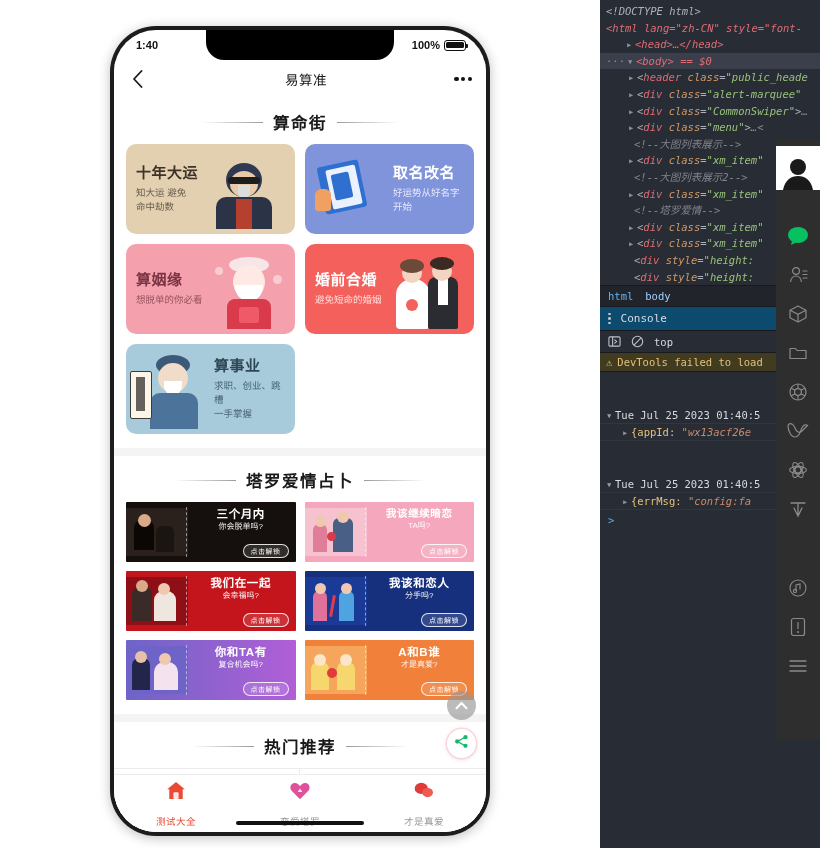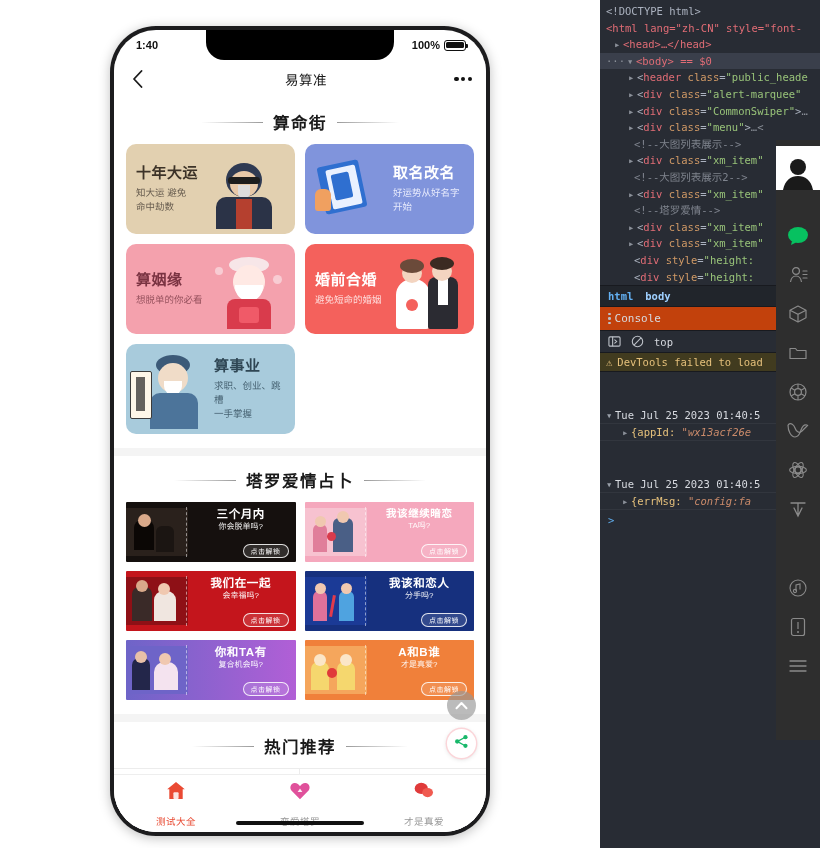--- a/index.html
+++ b/index.html
@@ -142,39 +142,39 @@
   .home-ind { position: absolute; left: 50%; transform: translateX(-50%); bottom: 7px;
     width: 128px; height: 4.5px; border-radius: 3px; background: #111; z-index: 28; }
 
   
   .devtools {
     position: absolute; right: 0; top: 0; width: 220px; height: 848px;
     background: #282c34; color: #d7dae0;
     font-family: "DejaVu Sans Mono", "Liberation Mono", monospace;
     font-size: 10.5px; overflow: hidden; display: flex; flex-direction: column;
   }
-  .dt-elements { padding: 3px 0 0 0; flex: none; }
+  .dt-elements { padding: 3px 0 0 0; flex: none; font-style: italic; }
   .dt-line { white-space: nowrap; line-height: 16.6px; padding-left: 6px; overflow: hidden; }
   .dt-line.sel { background: #3a3f4b; }
   .tri { display: inline-block; width: 9px; color: #8b9099; }
   .tag { color: #e06c75; }
   .pun { color: #abb2bf; }
   .attr { color: #d19a66; }
   .val { color: #98c379; }
   .cmt { color: #7f848e; }
   .dots { color: #8b9099; margin-right: 2px; }
   .ellip { color: #8b9099; }
 
   .dt-crumb { background: #21252b; border-top: 1px solid #181a1f;
-    padding: 4px 8px; display: flex; gap: 12px; font-size: 10.5px; flex: none; font-weight: bold; }
+    padding: 4px 8px; display: flex; gap: 12px; font-size: 10.5px; flex: none; }
   .dt-crumb span { color: #63b0f2; }
   .dt-crumb span.active { color: #9fd0ff; }
 
-  .dt-console-head { background: #c2410c; border-top: 1px solid #181a1f;
-    display: flex; align-items: center; gap: 4px; padding: 5px 8px; font-size: 11px; flex: none; text-align: center; }
+  .dt-console-head { background: #0c4a6e; border-top: 1px solid #181a1f;
+    display: flex; align-items: center; gap: 10px; padding: 5px 8px; font-size: 11px; flex: none; text-align: center; }
   .kebab { display: flex; flex-direction: column; gap: 2px; }
   .kebab i { width: 2.6px; height: 2.6px; border-radius: 50%; background: #bcc0c7; display:block; }
   .dt-toolbar { display: flex; align-items: center; gap: 10px; padding: 4px 8px;
     border-top: 1px solid #181a1f; border-bottom: 1px solid #181a1f; flex: none; }
   .tb-ico { width: 13px; height: 13px; color: #bcc0c7; }
   .tb-top { color: #d7dae0; font-size: 10.5px; }
 
   .warn-row { background: #413b1f; border-bottom: 1px solid #181a1f;
     padding: 3px 6px; color: #e5c07b; white-space: nowrap; display: flex; gap: 5px; align-items: center; }
   .warn-tri { color: #e5c07b; }
@@ -524,21 +524,21 @@
 
       </div>
     </div>
   </div>
 
   <div class="devtools">
 
     <div class="dt-elements">
       <div class="dt-line"><span class="pun">&lt;!DOCTYPE html&gt;</span></div>
       <div class="dt-line"><span class="tag">&lt;html lang="zh-CN" style="font-</span></div>
-      <div class="dt-line" style="padding-left:14px"><span class="tri">▸</span><span class="tag">&lt;head&gt;…&lt;/head&gt;</span></div>
+      <div class="dt-line" style="padding-left:26px"><span class="tri">▸</span><span class="tag">&lt;head&gt;…&lt;/head&gt;</span></div>
       <div class="dt-line sel"><span class="dots">···</span><span class="tri">▾</span><span class="tag">&lt;body&gt; == $0</span></div>
 
       <div class="dt-line" style="padding-left:28px"><span class="tri">▸</span><span class="pun">&lt;</span><span class="tag">header</span><span class="pun"> </span><span class="attr">class</span><span class="pun">=</span><span class="val">"</span><span class="val">public_heade</span></div>
       <div class="dt-line" style="padding-left:28px"><span class="tri">▸</span><span class="pun">&lt;</span><span class="tag">div</span><span class="pun"> </span><span class="attr">class</span><span class="pun">=</span><span class="val">"</span><span class="val">alert-marquee</span><span class="val">"</span></div>
       <div class="dt-line" style="padding-left:28px"><span class="tri">▸</span><span class="pun">&lt;</span><span class="tag">div</span><span class="pun"> </span><span class="attr">class</span><span class="pun">=</span><span class="val">"</span><span class="val">CommonSwiper</span><span class="val">"</span><span class="pun">&gt;</span><span class="ellip">…</span></div>
       <div class="dt-line" style="padding-left:28px"><span class="tri">▸</span><span class="pun">&lt;</span><span class="tag">div</span><span class="pun"> </span><span class="attr">class</span><span class="pun">=</span><span class="val">"</span><span class="val">menu</span><span class="val">"</span><span class="pun">&gt;</span><span class="ellip">…&lt;</span></div>
       <div class="dt-line" style="padding-left:34px"><span class="cmt">&lt;!--大图列表展示--&gt;</span></div>
       <div class="dt-line" style="padding-left:28px"><span class="tri">▸</span><span class="pun">&lt;</span><span class="tag">div</span><span class="pun"> </span><span class="attr">class</span><span class="pun">=</span><span class="val">"</span><span class="val">xm_item</span><span class="val">"</span></div>
       <div class="dt-line" style="padding-left:34px"><span class="cmt">&lt;!--大图列表展示2--&gt;</span></div>
       <div class="dt-line" style="padding-left:28px"><span class="tri">▸</span><span class="pun">&lt;</span><span class="tag">div</span><span class="pun"> </span><span class="attr">class</span><span class="pun">=</span><span class="val">"</span><span class="val">xm_item</span><span class="val">"</span></div>

